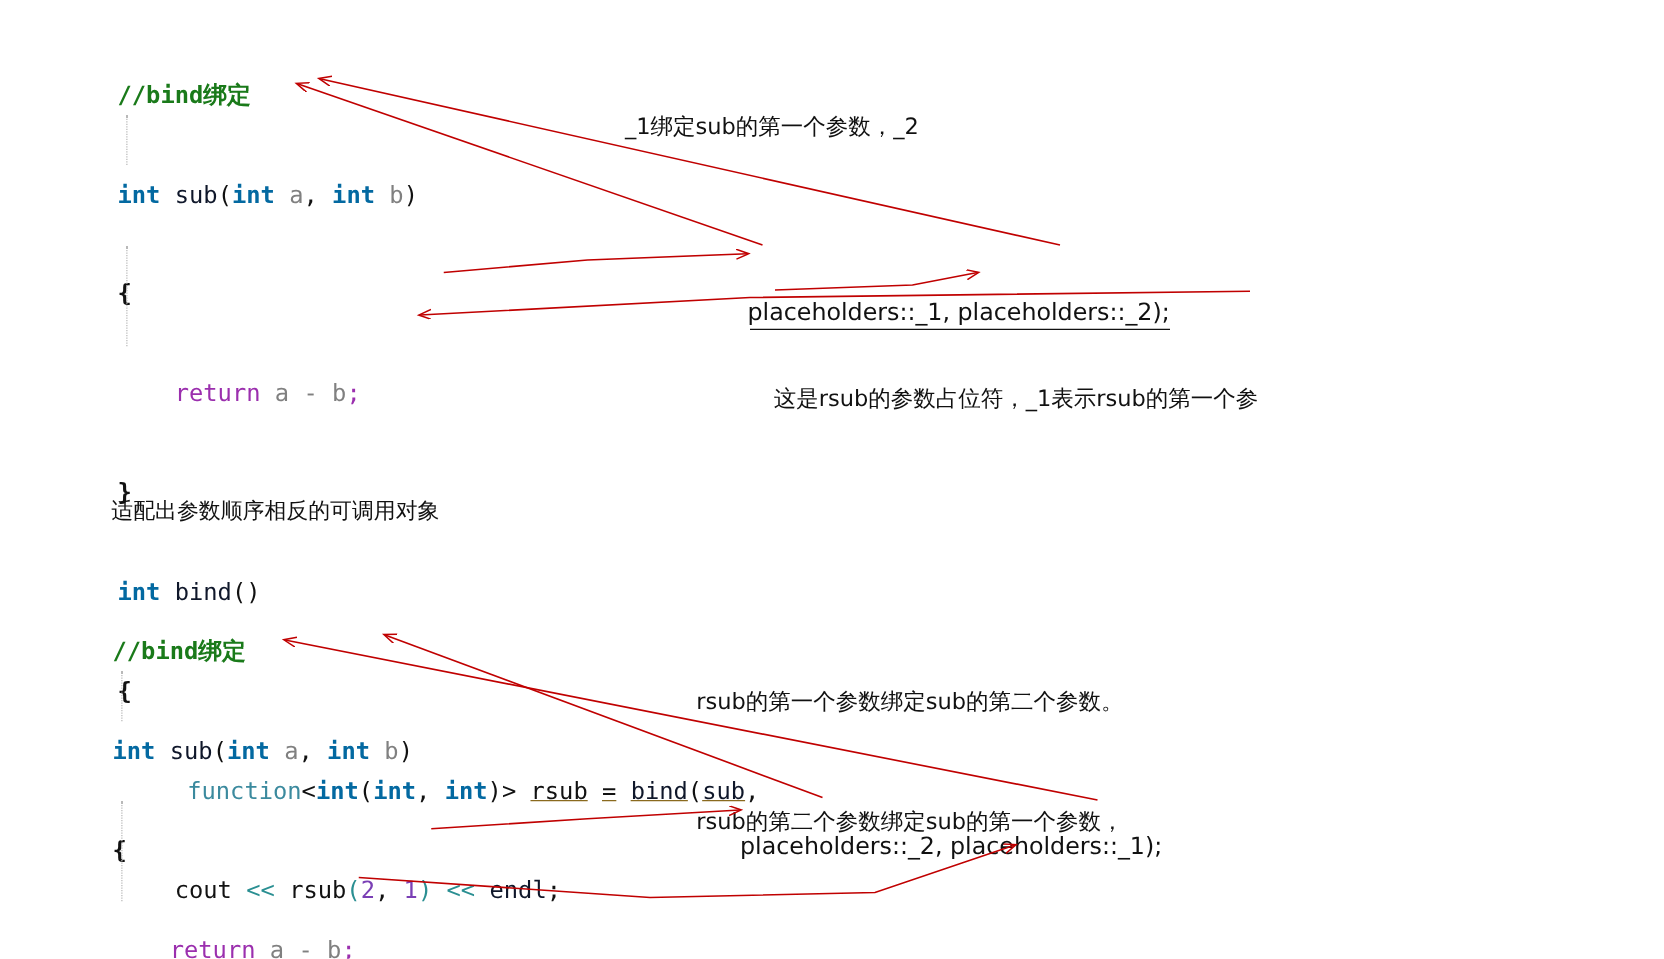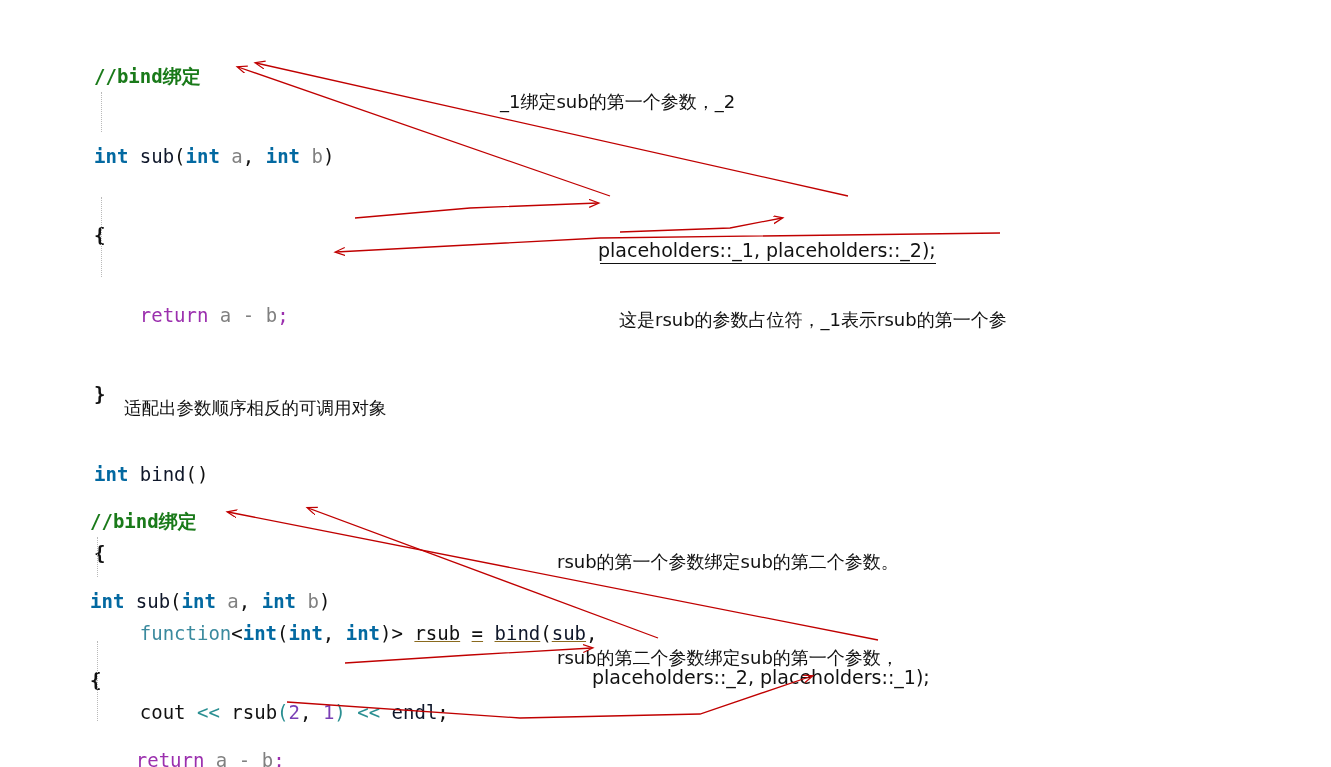--- a/index.html
+++ b/index.html
@@ -25,21 +25,21 @@
   .code-line { height: 26.5px; white-space: pre; }
 
   
   .c-comment  { color: #1a7a1a; font-weight: bold; }
   .c-kw       { color: #0369a1; font-weight: bold; }
   .c-fn       { color: #0f172a; }
   .c-var      { color: #808080; }
   .c-plain    { color: #111111; }
   .c-ret      { color: #9b2fae; }
   .c-brace    { color: #111111; font-weight: bold; }
-  .c-type     { color: #3b8a9e; }
+  .c-type     { color: #3b8a9e; margin-left: 10px; }
   .c-op       { color: #2a8f92; }
   .c-num      { color: #7a3fb5; }
   .c-id       { color: #111111; }
 
   .underline-code { text-decoration: underline; text-decoration-color: #8a6a1e; }
 
   
   .indent-guide {
     position: absolute;
     width: 1px;
@@ -111,21 +111,21 @@
 <div class="ph-text ph-underline" style="left:598px; top:199px;margin-top:40px;">placeholders::_1, placeholders::_2);</div>
 
 <div class="note" style="left:500px; top:22px;">
   <div>_1绑定sub的第一个参数，_2</div>
 </div>
 
 <div class="note" style="left:619px; top:240px;">
   <div>这是rsub的参数占位符，_1表示rsub的第一个参</div>
 </div>
 
-<div class="plain-note" style="left:124px; top:396px;">适配出参数顺序相反的可调用对象</div>
+<div class="plain-note" style="left:89px; top:396px;">适配出参数顺序相反的可调用对象</div>
 
 <div class="code-block" id="block2-root" style="left:90px; top:455px;">
   <div class="code-line"><span class="c-comment">//bind绑定</span></div>
   <div class="code-line"><span class="c-kw">int</span><span class="c-plain"> </span><span class="c-fn">sub</span><span class="c-plain">(</span><span class="c-kw">int</span><span class="c-plain"> </span><span class="c-var">a</span><span class="c-plain">, </span><span class="c-kw">int</span><span class="c-plain"> </span><span class="c-var">b</span><span class="c-plain">)</span></div>
   <div class="code-line"><span class="c-brace">{</span></div>
   <div class="code-line"><span class="c-plain">    </span><span class="c-ret">return</span><span class="c-plain"> </span><span class="c-var">a</span><span class="c-plain"> </span><span class="c-var">-</span><span class="c-plain"> </span><span class="c-var">b</span><span class="c-ret">;</span></div>
   
   
   
   

